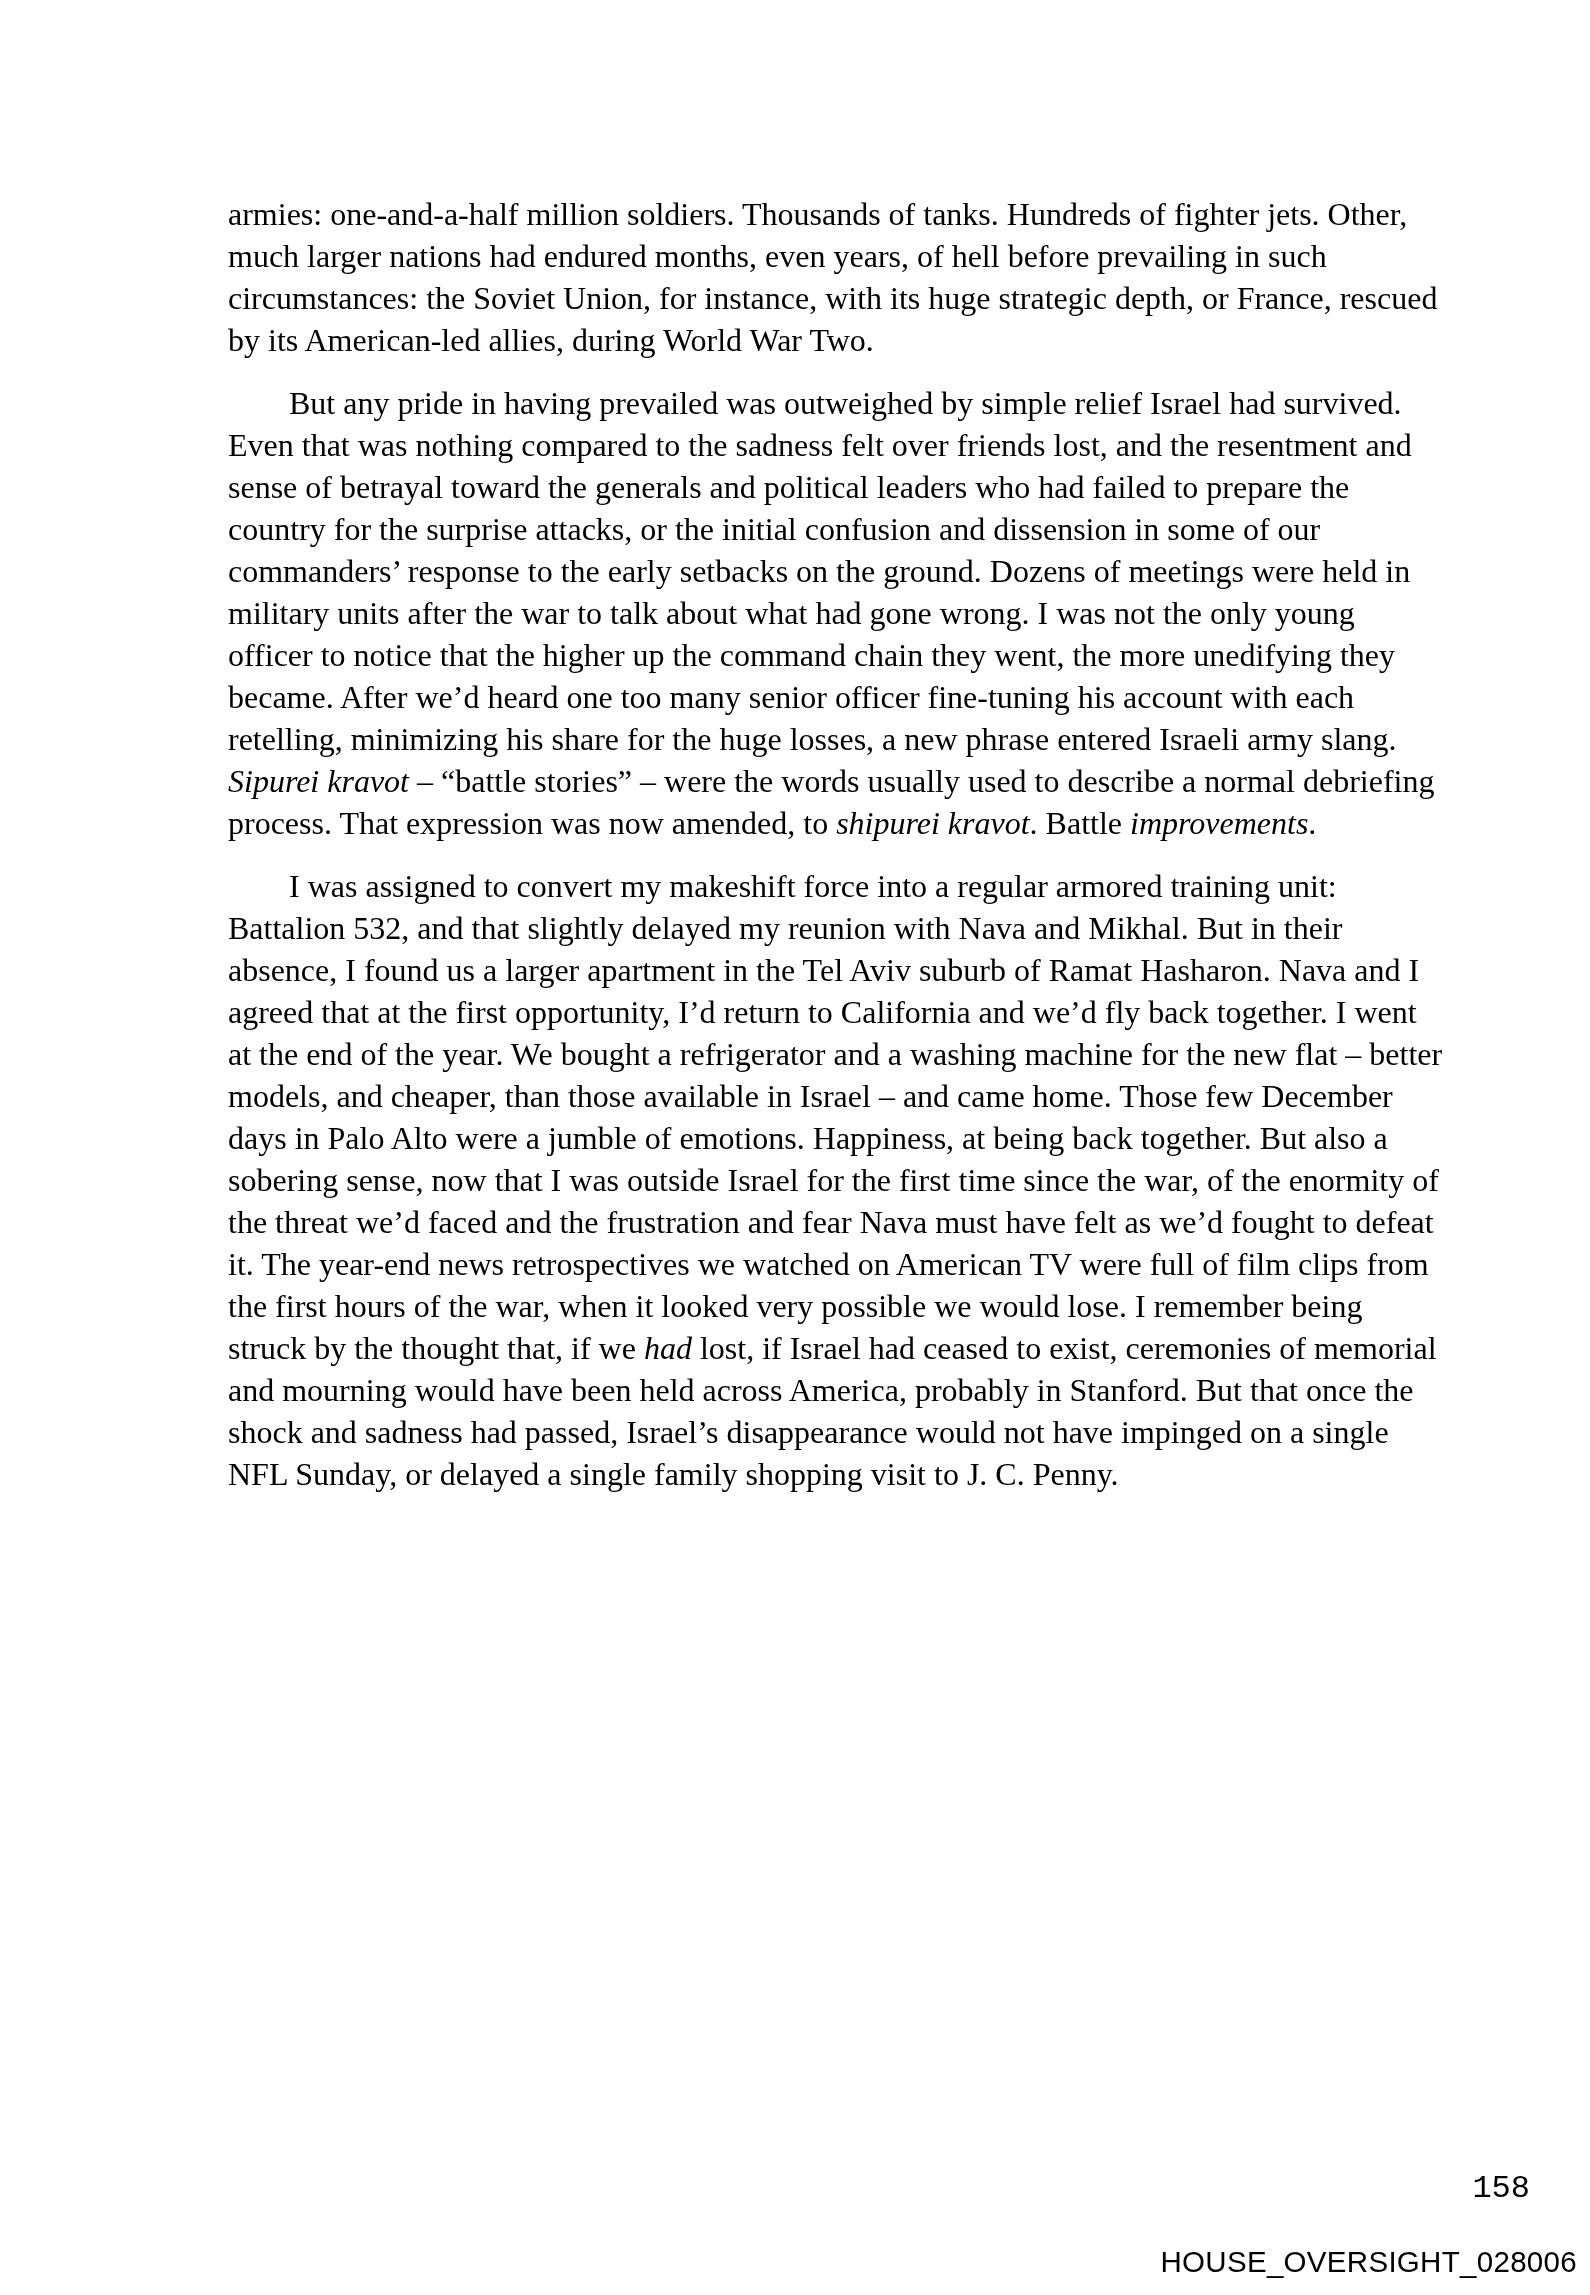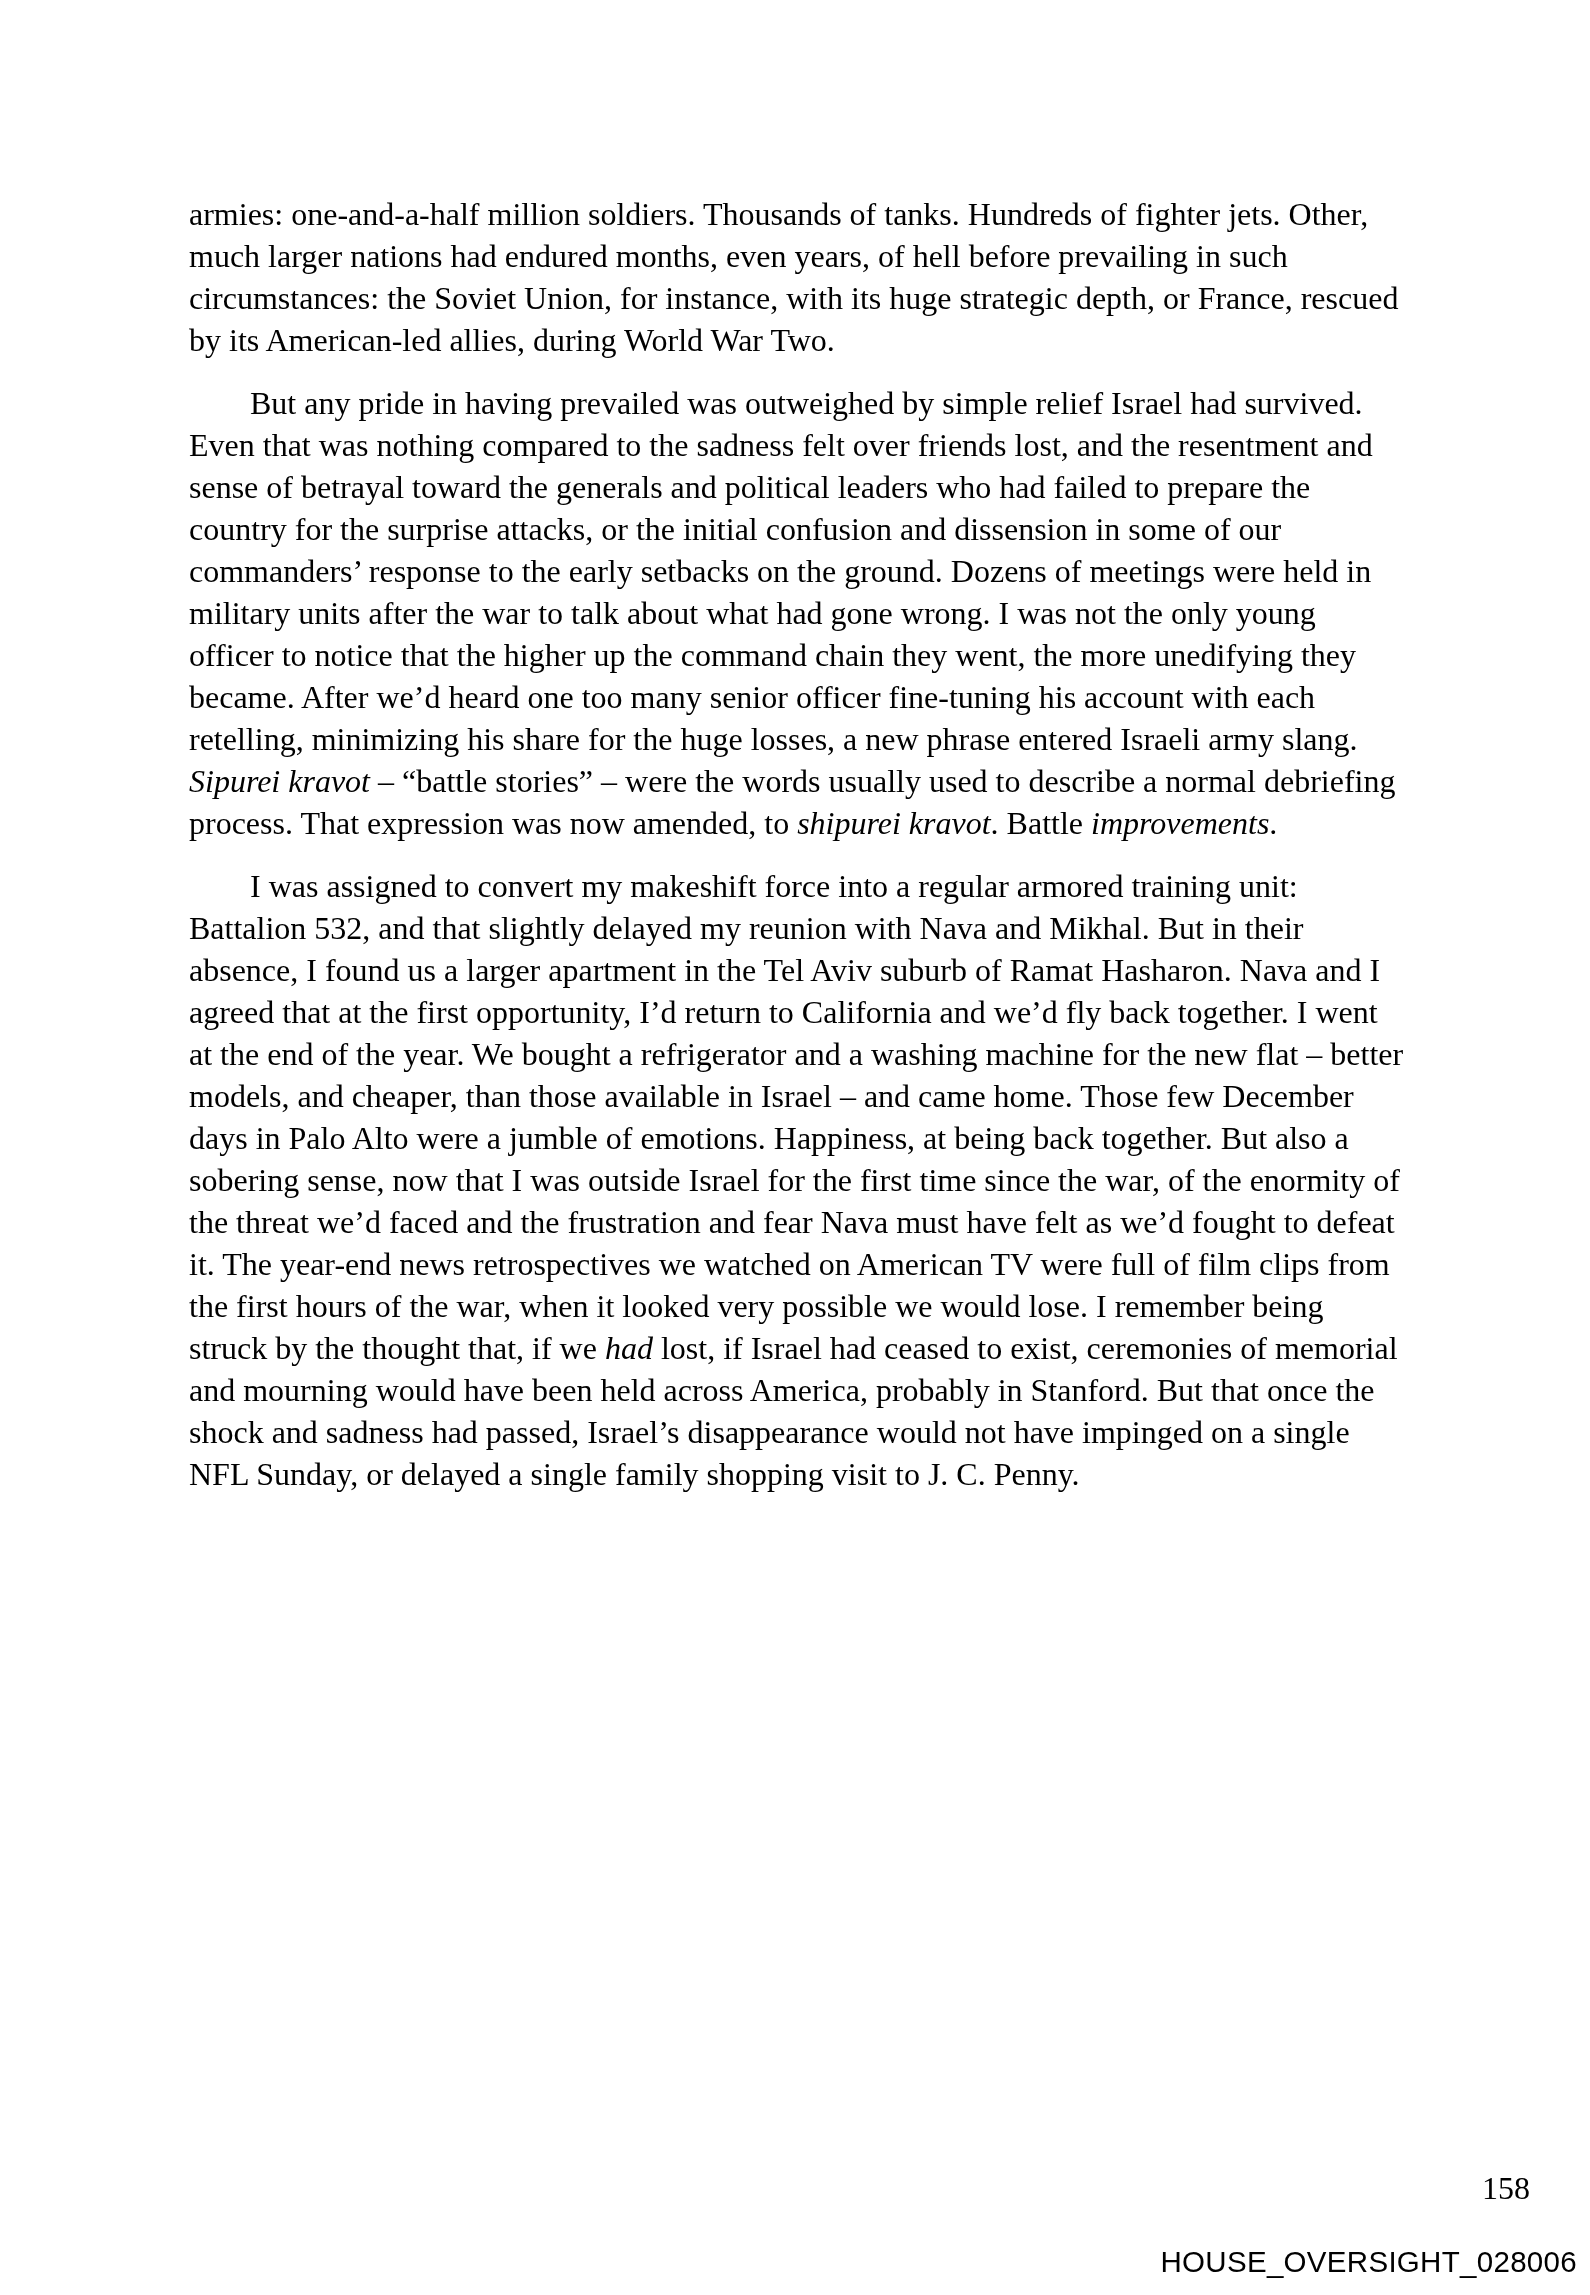--- a/index.html
+++ b/index.html
@@ -11,20 +11,21 @@
     width: 1591px;
     height: 2295px;
     position: relative;
     font-family: "Liberation Serif", serif;
     color: #000000;
   }
   .page {
     position: absolute;
     inset: 0;
     background: #ffffff;
+    margin-left: 39px;
   }
   .text-block {
     position: absolute;
     left: 189px;
     top: 193px;
     width: 1219px;
     font-size: 32px;
     line-height: 42px;
     text-align: left;
   }
@@ -38,21 +39,21 @@
   .para.indent {
     text-indent: 61px;
   }
   .para em {
   }
   .page-number {
     position: absolute;
     right: 61px;
     top: 2170px;
     font-size: 32px;
-    font-family: Liberation Serif, serif;
+    font-family: Liberation Mono, monospace;
   }
   .bates-footer {
     position: absolute;
     right: 14px;
     top: 2245px;
     font-size: 29.5px;
     font-family: "Liberation Sans", sans-serif;
     letter-spacing: 0.3px;
     text-align: center;
   }

